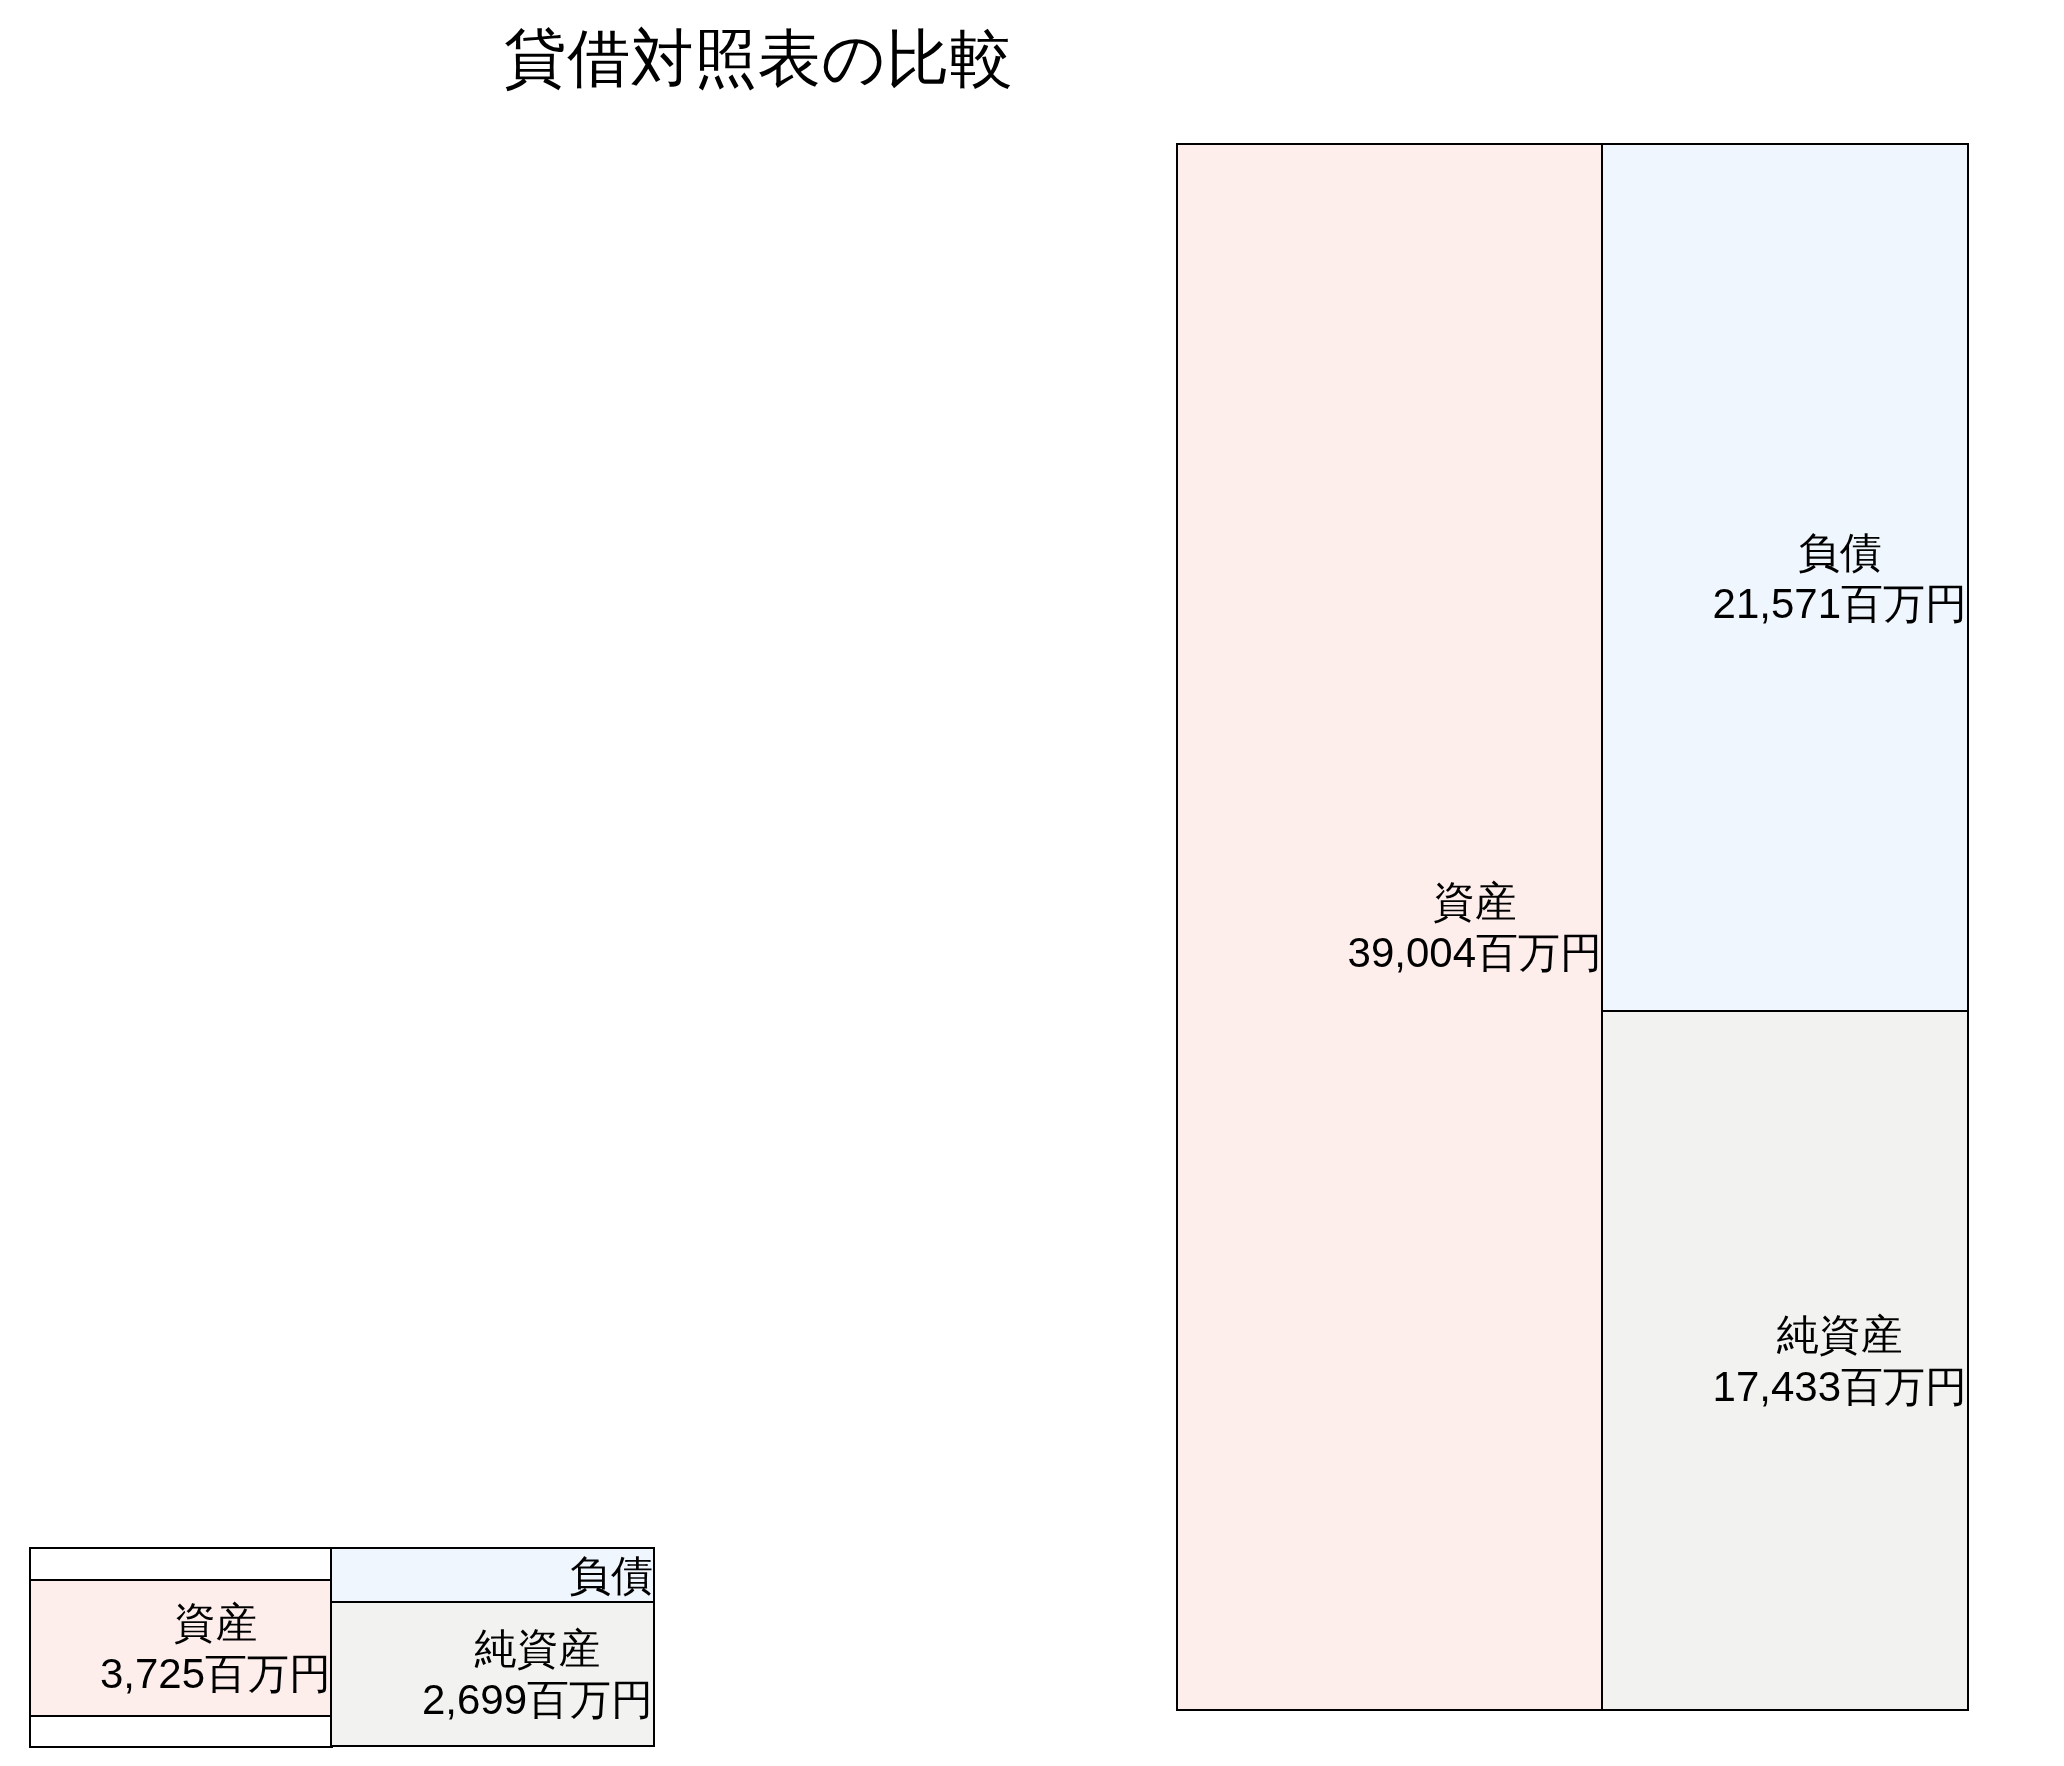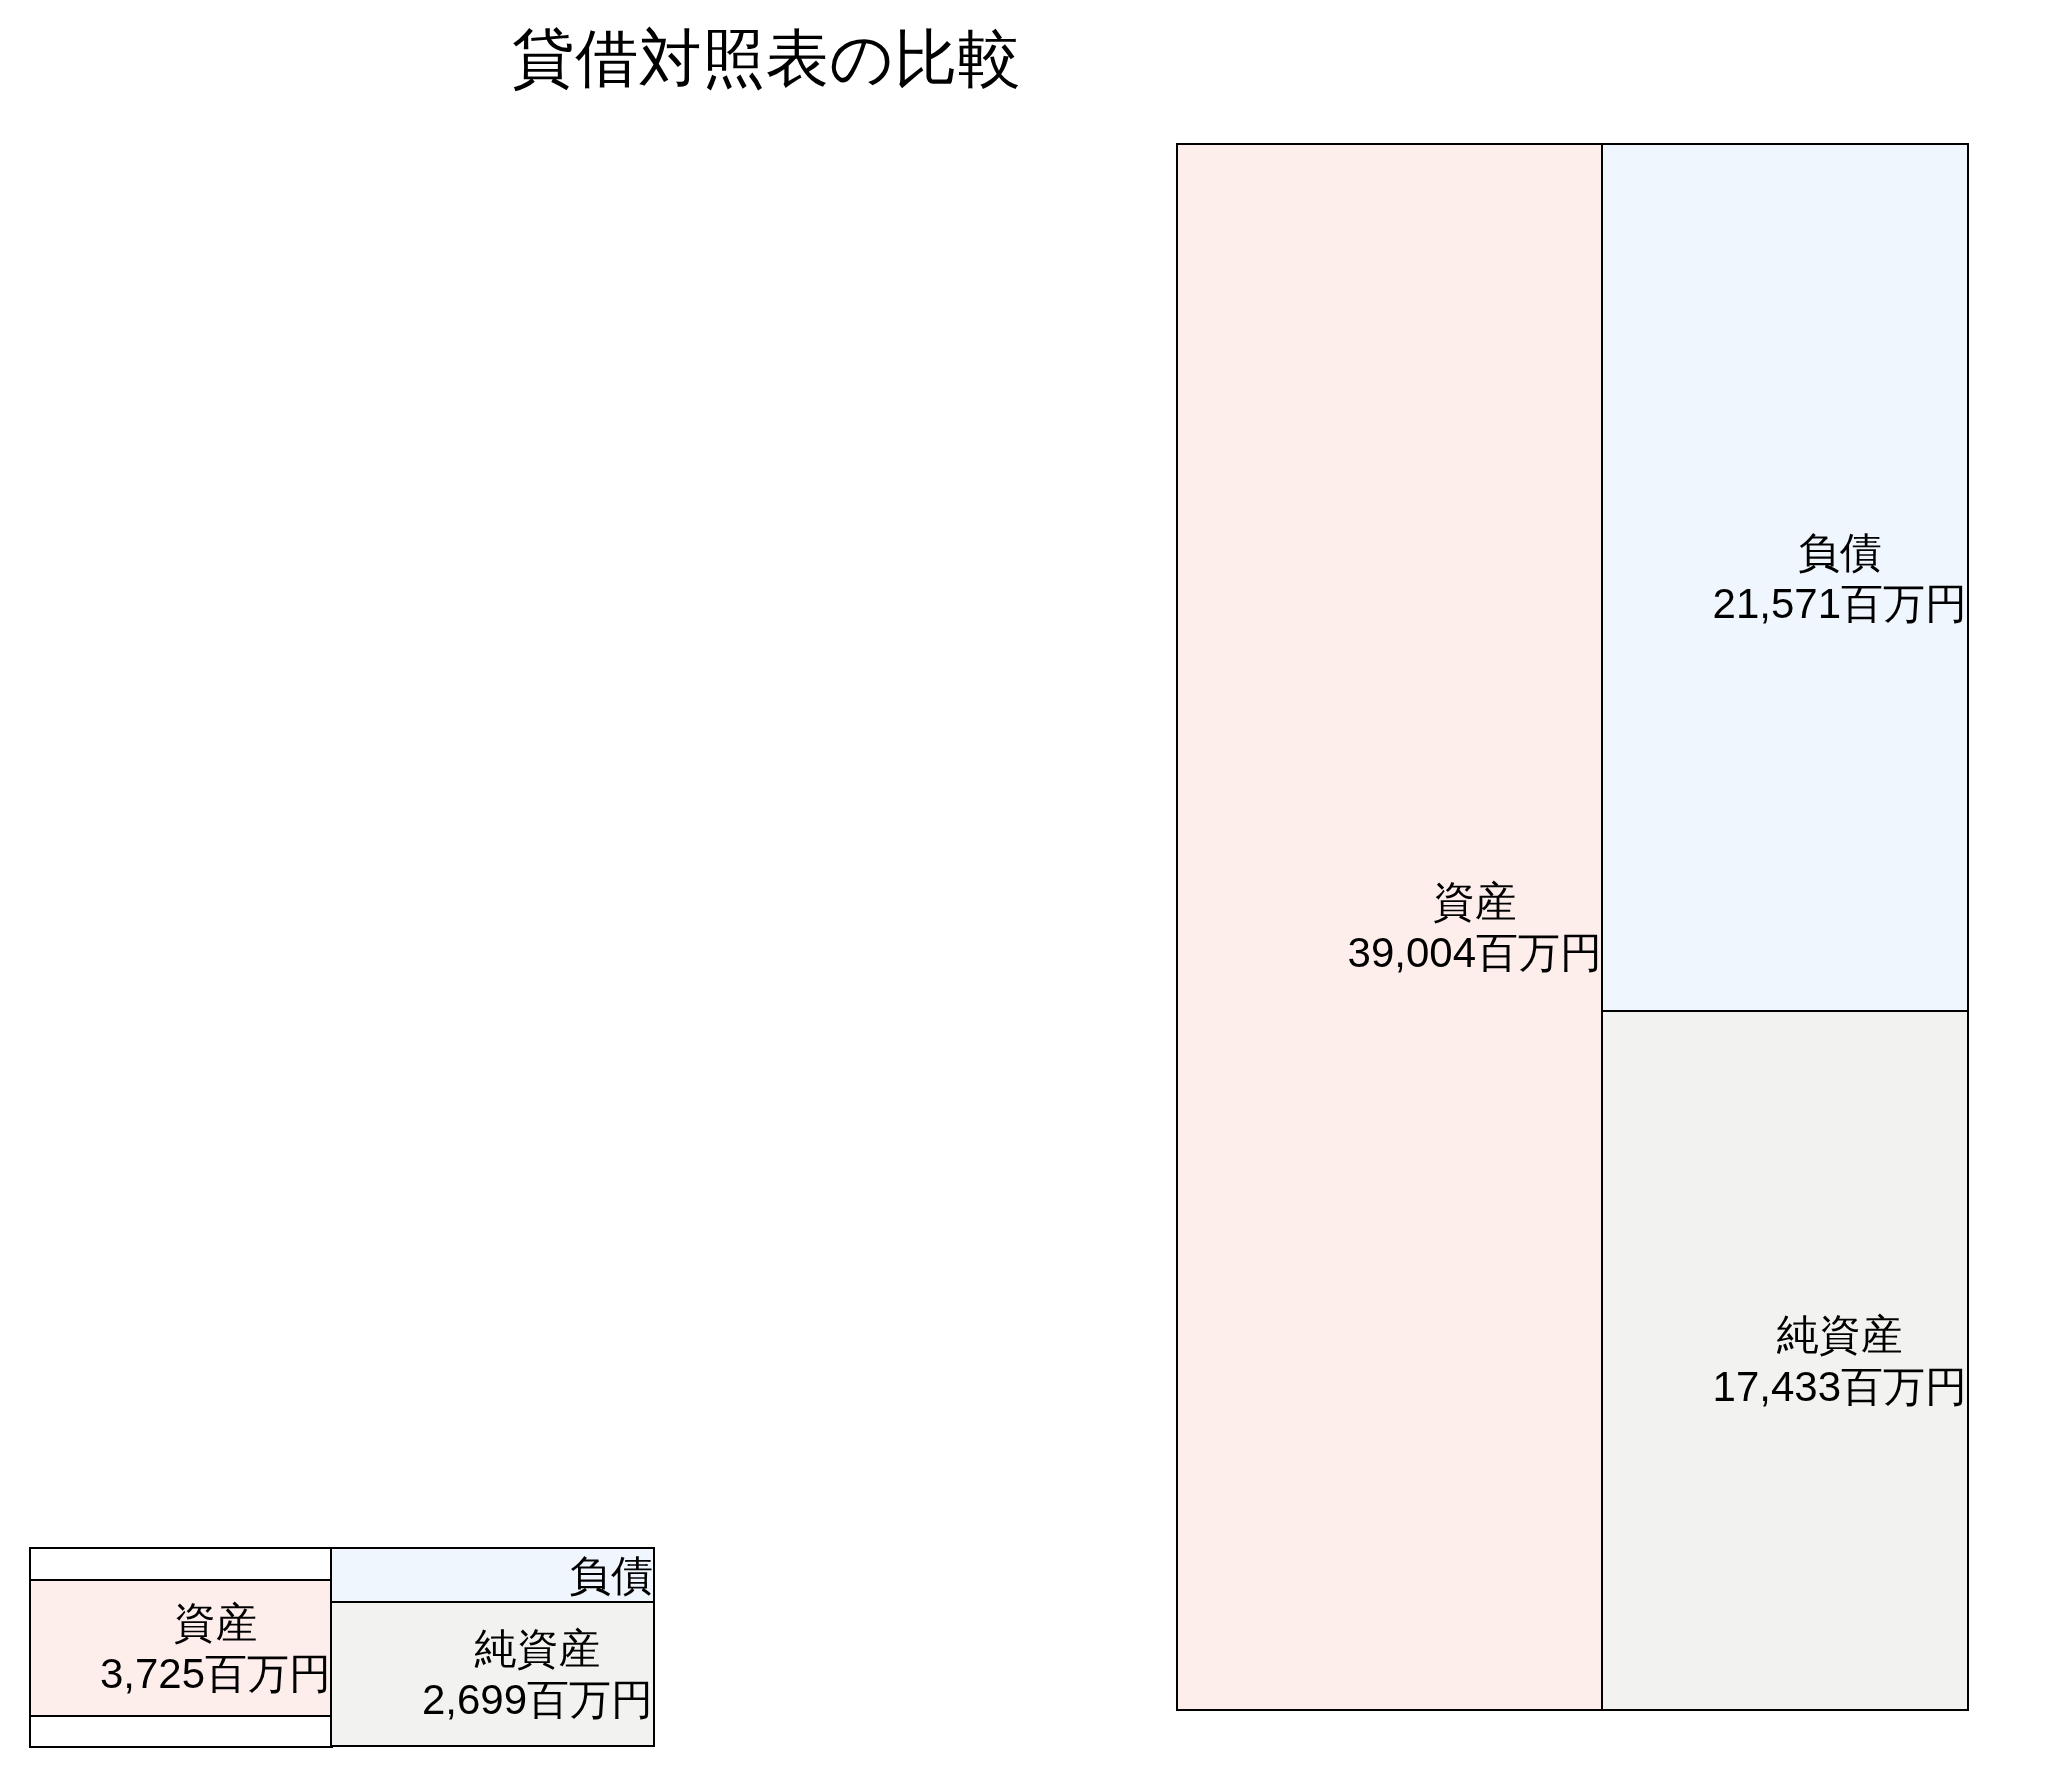--- a/index.html
+++ b/index.html
@@ -12,21 +12,21 @@
     height: 1766px;
     position: relative;
     overflow: hidden;
     font-family: "Liberation Sans", "DejaVu Sans", sans-serif;
     color: #000000;
   }
 
   
   #chart-title {
     position: absolute;
-    left: 16px;
+    left: 8px;
     top: 27px;
     width: 1501px;
     text-align: center;
     font-size: 63px;
     font-weight: 400;
     line-height: 1.0;
     letter-spacing: 0.5px;
     white-space: nowrap;
   }
 

